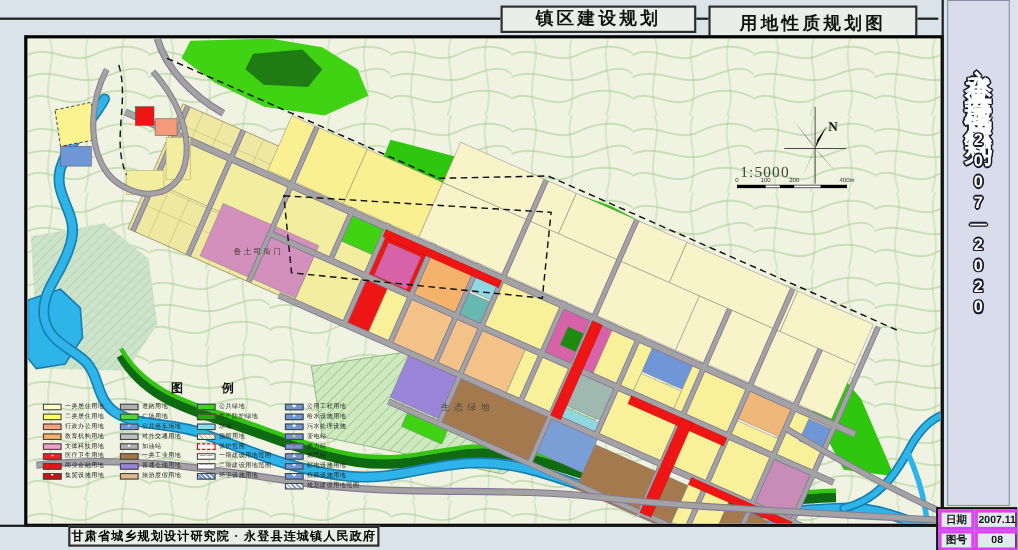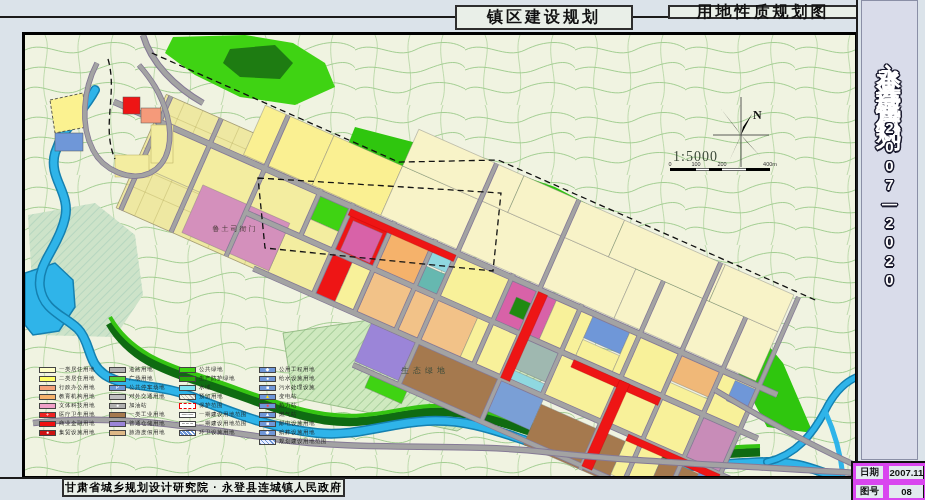--- a/index.html
+++ b/index.html
@@ -3,21 +3,21 @@
 <meta charset="utf-8">
 <style>
   html,body{margin:0;padding:0;}
   body{width:925px;height:500px;background:#dbe3ea;font-family:"Liberation Sans",sans-serif;position:relative;overflow:hidden;}
   .abs{position:absolute;}
   
   .rule-top{left:0;top:16px;width:853px;height:2px;background:#1b1b1b;}
   .tab{background:#e9efe8;border:2px solid #2e2e2e;display:flex;align-items:center;justify-content:center;
        font-weight:bold;font-size:16px;letter-spacing:3px;color:#111;box-sizing:border-box;}
   .tab1{left:455px;top:5px;width:178px;height:25px;}
-  .tab2{left:668px;top:5px;width:190px;height:14px;}
+  .tab2{left:644px;top:5px;width:190px;height:29px;align-items:flex-end;}
   
   .map-frame{left:22px;top:32px;width:830px;height:441px;border:3px solid #000;background:#f0f3e1;box-sizing:content-box;}
   .map-frame svg{display:block;}
   
   .side-line{left:856px;top:0;width:2px;height:500px;background:#1b1b1b;}
   .side-panel{left:861px;top:0;width:57px;height:460px;background:#d9dcea;border:1px solid #8a8fa6;box-sizing:border-box;
               display:flex;flex-direction:column;align-items:center;}
   .vtitle{writing-mode:vertical-rl;text-orientation:upright;font-weight:bold;color:#fff;
           text-shadow:-1.5px 0 #1a1a2e,1.5px 0 #1a1a2e,0 -1.5px #1a1a2e,0 1.5px #1a1a2e,-1px -1px #1a1a2e,1px 1px #1a1a2e,-1px 1px #1a1a2e,1px -1px #1a1a2e;}
   .vtitle.cjk{font-size:25px;letter-spacing:7px;margin-top:42px;}
@@ -259,20 +259,21 @@
         <text x="671" y="130.5" font-size="5.5" fill="#333" text-anchor="middle">100</text>
         <text x="697" y="130.5" font-size="5.5" fill="#333" text-anchor="middle">200</text>
         <text x="745" y="130.5" font-size="5.5" fill="#333" text-anchor="middle">400m</text>
       </g>
 
   <text x="210" y="196" font-size="7" fill="#4a3a3a" letter-spacing="2" text-anchor="middle">鲁土司衙门</text>
   <text x="400" y="338" font-size="8" fill="#3a4a3a" letter-spacing="4" text-anchor="middle">生态绿地</text>
 </svg>
 
   <div class="abs legend">
+    <div class="legend-title">图 例</div>
     <div class="lg-col lg-c1" id="lgc0">
         <div class="lg-item">
           <span class="lg-sw" style="background: rgb(255, 255, 200);"></span>
           <span class="lg-lb">一类居住用地</span>
         </div>
         <div class="lg-item">
           <span class="lg-sw" style="background: rgb(255, 255, 102);"></span>
           <span class="lg-lb">二类居住用地</span>
         </div>
         <div class="lg-item">

